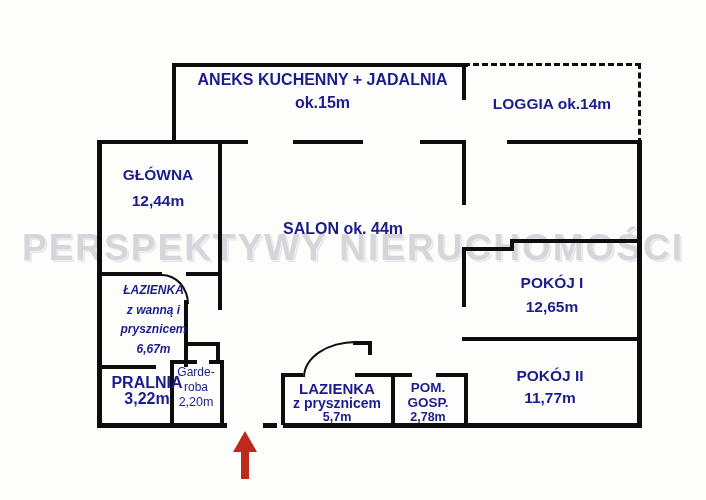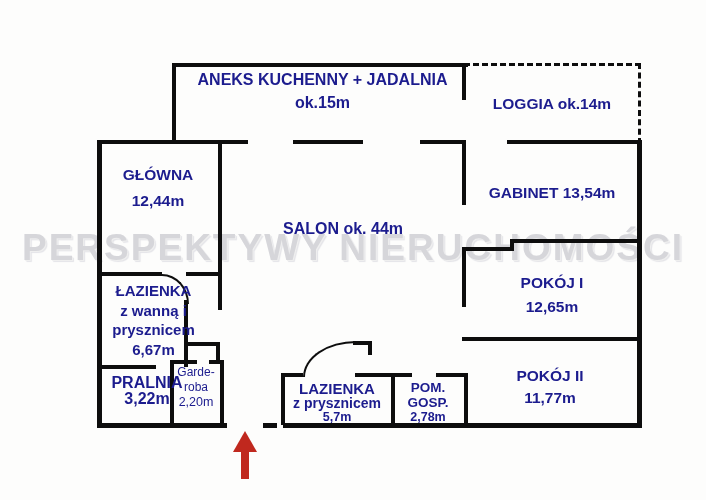--- a/index.html
+++ b/index.html
@@ -103,35 +103,32 @@
 
   <div class="lbl" style="left:99px;top:162px;width:118px;font-size:15.5px;line-height:26px;">
     <span>GŁÓWNA</span>
     <span>12,44m</span>
   </div>
 
   <div class="lbl" style="left:248px;top:219px;width:190px;font-size:16px;line-height:20px;">
     <span>SALON ok. 44m</span>
   </div>
 
-  <div class="lbl" style="left:466px;top:183px;width:172px;font-size:15.5px;line-height:20px;">
-    <span>GABINET 13,54m</span>
-  </div>
 
   <div class="lbl" style="left:466px;top:271px;width:172px;font-size:15.5px;line-height:24px;">
     <span>POKÓJ I</span>
     <span>12,65m</span>
   </div>
 
   <div class="lbl" style="left:466px;top:365px;width:168px;font-size:15.5px;line-height:22px;">
     <span>POKÓJ II</span>
     <span>11,77m</span>
   </div>
 
-  <div class="lbl" style="left:97px;top:281px;width:113px;font-size:15px;line-height:19.5px;">
+  <div class="lbl" style="left:97px;top:281px;width:113px;font-size:12px;line-height:19.5px;font-style:italic;">
     <span>ŁAZIENKA</span>
     <span>z wanną i</span>
     <span>prysznicem</span>
     <span>6,67m</span>
   </div>
 
   <div class="lbl" style="left:99px;top:375px;width:96px;font-size:16px;line-height:16px;">
     <span>PRALNIA</span>
     <span>3,22m</span>
   </div>

